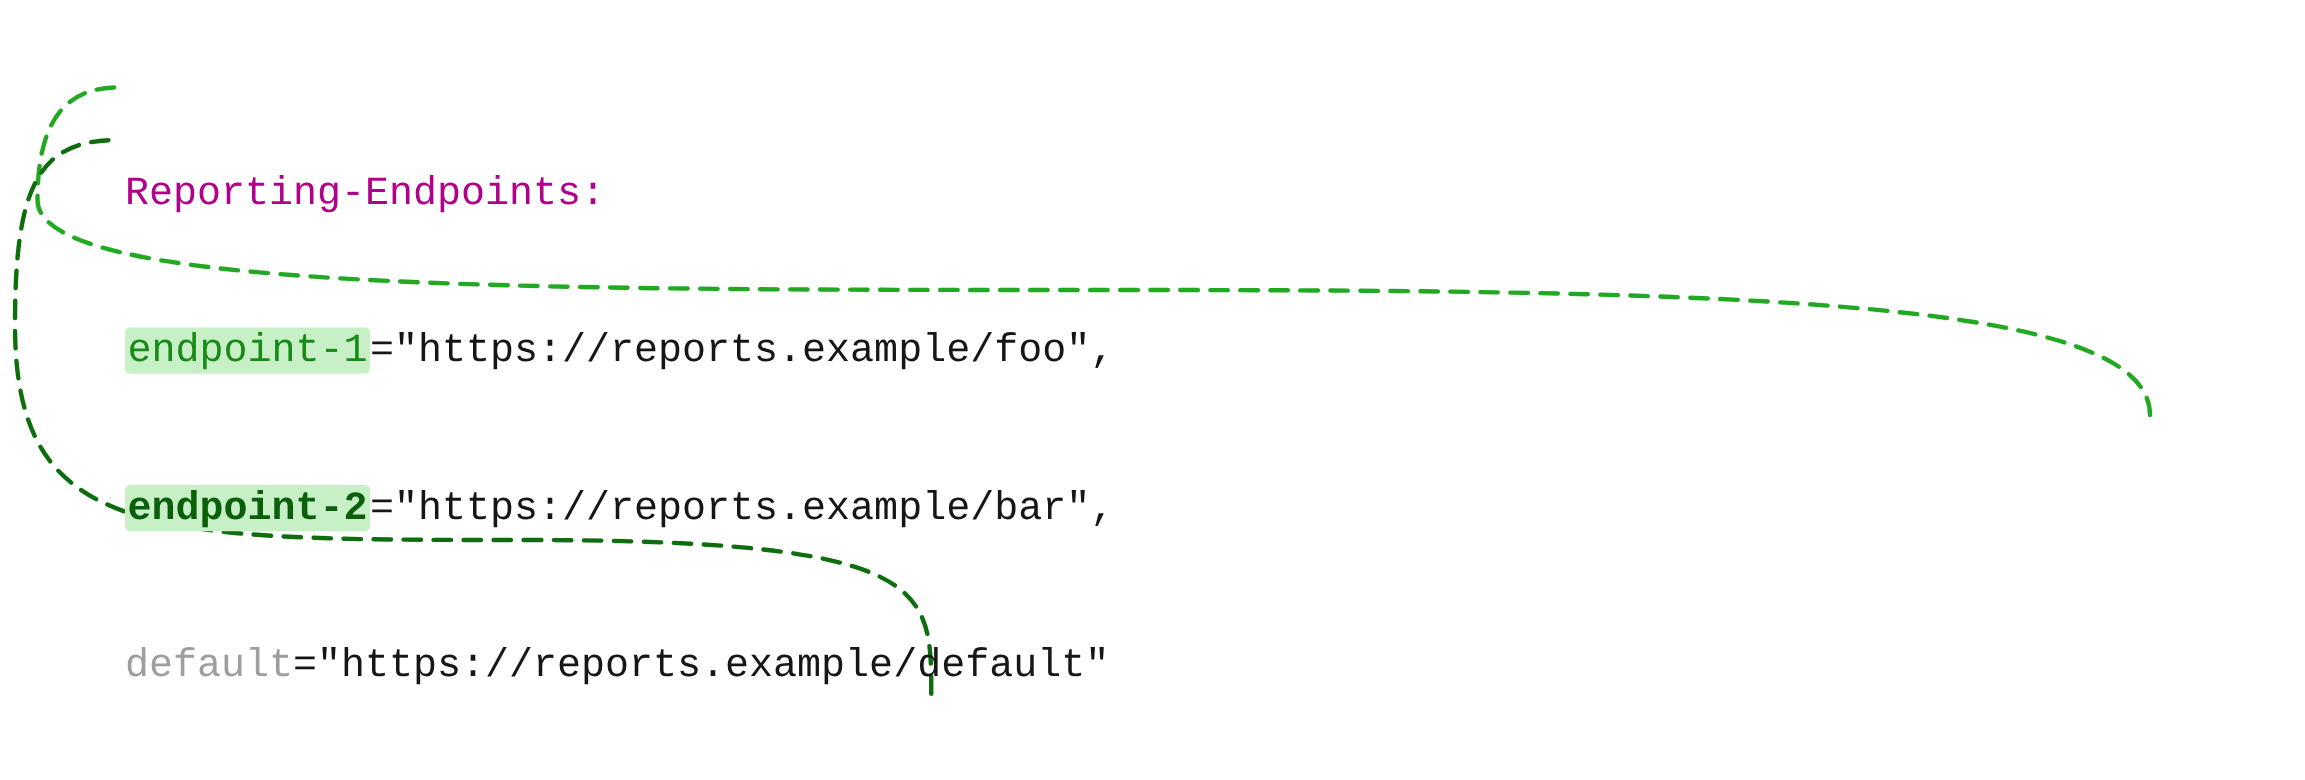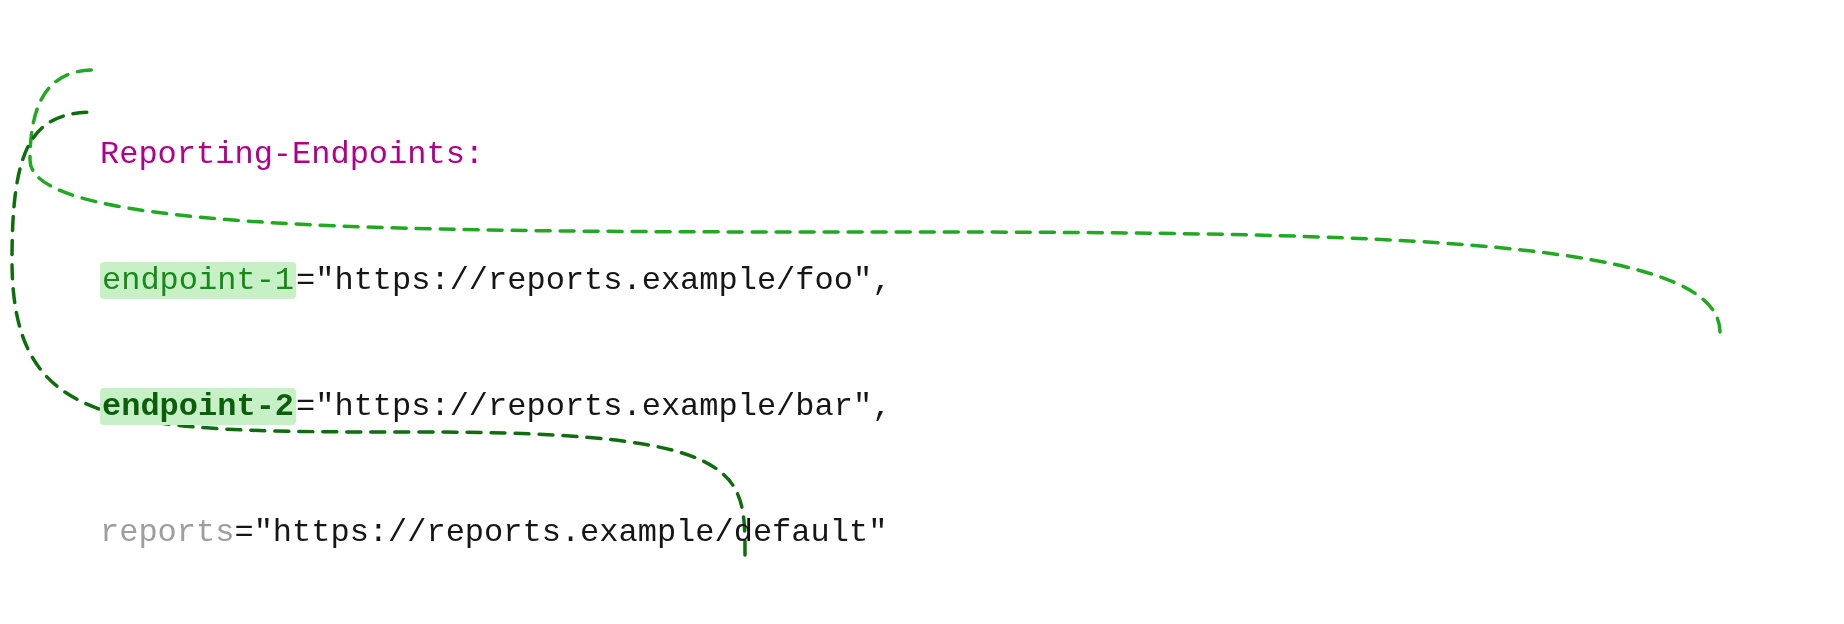--- a/index.html
+++ b/index.html
@@ -59,21 +59,21 @@
              C 745 470, 745 432, 420 432
              C 120 432, 12 432, 12 260
              C 12 150, 30 112, 94 112" fill="none" stroke="#0e6e0e" stroke-width="3.5" stroke-dasharray="14 10" stroke-linecap="round"></path>
   </svg>
 
   <div class="code">
     
     <div><span class="header">Reporting-Endpoints:</span></div>
     <div><span class="hl ep1">endpoint-1</span><span class="text">=</span><span class="text">"https://reports.example/foo"</span><span class="text">,</span></div>
     <div><span class="hl ep2">endpoint-2</span><span class="text">=</span><span class="text">"https://reports.example/bar"</span><span class="text">,</span></div>
-    <div><span class="dim">reports</span><span class="text">=</span><span class="text">"https://reports.example/default"</span><span class="text"></span></div>
+    <div><span class="dim">default</span><span class="text">=</span><span class="text">"https://reports.example/default"</span><span class="text"></span></div>
 
     
     
 
     
     
     
 
     
 

